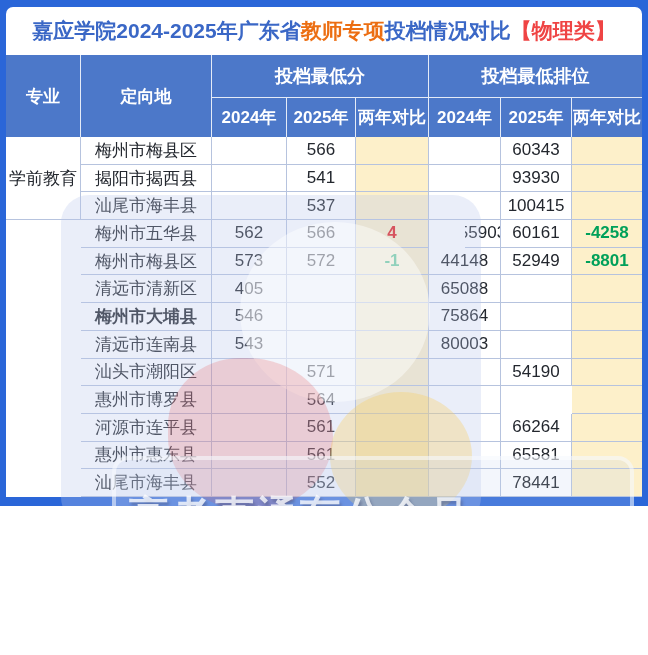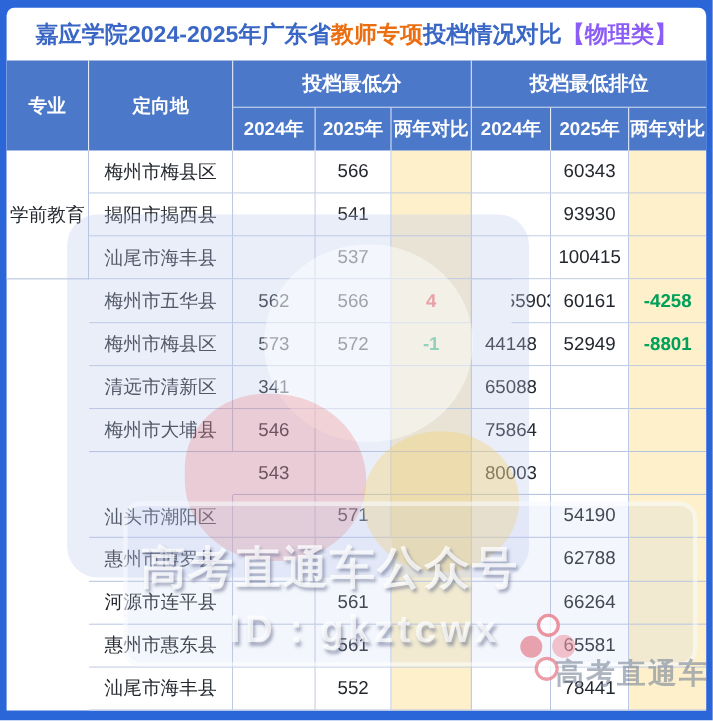--- a/index.html
+++ b/index.html
@@ -1,16 +1,16 @@
 <!DOCTYPE html>
 <html><head>
 <meta charset="utf-8">
 <style>
   html,body{margin:0;padding:0;background:#fff;font-family:"Liberation Sans",sans-serif;}
-  .frame{position:relative;width:648px;height:655px;box-sizing:border-box;
+  .frame{position:relative;width:648px;height:506px;box-sizing:border-box;
          background:#2A66D8;padding:7px 6px 9px;overflow:hidden;}
   .inner{width:100%;height:100%;background:#fff;border-radius:7px 7px 0 0;
          overflow:hidden;display:flex;flex-direction:column;}
   .title{height:48px;flex:0 0 48px;display:flex;align-items:center;justify-content:center;
          font-size:21px;font-weight:bold;white-space:nowrap;}
   .tbl{flex:1 1 auto;display:grid;
        grid-template-columns:75px 131px 75px 69px 73px 72px 71px 1fr;
        grid-template-rows:43px 39px repeat(13,1fr);}
   .hc{background:#4C78C9;color:#fff;font-weight:bold;display:flex;align-items:center;
       justify-content:center;font-size:17px;border-right:1px solid rgba(255,255,255,.85);}
@@ -62,21 +62,21 @@
 </style>
 </head>
 <body>
 
 <div class="frame">
   <div class="inner">
     <div class="title" id="title">
         <span style="color: rgb(58, 103, 198);">嘉应学院2024-2025年广东省</span>
         <span style="color: rgb(236, 110, 18);">教师专项</span>
         <span style="color: rgb(58, 103, 198);">投档情况对比</span>
-        <span style="color: #8b5cf6;">【物理类】</span>
+        <span style="color: #ef4444;">【物理类】</span>
       </div>
     <div class="tbl" id="tbl">
       <div class="hc h-major">专业</div>
       <div class="hc h-loc">定向地</div>
       <div class="hc group h-score">投档最低分</div>
       <div class="hc group h-rank colLast">投档最低排位</div>
       <div class="hc s1">2024年</div>
       <div class="hc s2">2025年</div>
       <div class="hc s3">两年对比</div>
       <div class="hc s4">2024年</div>
@@ -112,51 +112,52 @@
         <div class="dc" style="grid-area: 6 / 7;">60161</div>
         <div class="dc cream colLast green" style="grid-area: 6 / 8;">-4258</div>
         <div class="dc" style="grid-area: 7 / 2;">梅州市梅县区</div>
         <div class="dc" style="grid-area: 7 / 3;">573</div>
         <div class="dc" style="grid-area: 7 / 4;">572</div>
         <div class="dc cream green" style="grid-area: 7 / 5;">-1</div>
         <div class="dc" style="grid-area: 7 / 6;">44148</div>
         <div class="dc" style="grid-area: 7 / 7;">52949</div>
         <div class="dc cream colLast green" style="grid-area: 7 / 8; text-align: right;">-8801</div>
         <div class="dc" style="grid-area: 8 / 2;">清远市清新区</div>
-        <div class="dc" style="grid-area: 8 / 3;">341</div>
+        <div class="dc" style="grid-area: 8 / 3;">405</div>
         <div class="dc" style="grid-area: 8 / 4;"></div>
         <div class="dc cream " style="grid-area: 8 / 5;"></div>
         <div class="dc" style="grid-area: 8 / 6;">65088</div>
         <div class="dc" style="grid-area: 8 / 7;"></div>
         <div class="dc cream colLast " style="grid-area: 8 / 8;"></div>
-        <div class="dc" style="grid-area: 9 / 2;">梅州市大埔县</div>
+        <div class="dc" style="grid-area: 9 / 2; font-weight: bold;">梅州市大埔县</div>
         <div class="dc" style="grid-area: 9 / 3;">546</div>
         <div class="dc" style="grid-area: 9 / 4;"></div>
         <div class="dc cream " style="grid-area: 9 / 5;"></div>
         <div class="dc" style="grid-area: 9 / 6;">75864</div>
         <div class="dc" style="grid-area: 9 / 7;"></div>
         <div class="dc cream colLast " style="grid-area: 9 / 8;"></div>
+        <div class="dc" style="grid-area: 10 / 2;">清远市连南县</div>
         <div class="dc" style="grid-area: 10 / 3;">543</div>
         <div class="dc" style="grid-area: 10 / 4;"></div>
         <div class="dc cream " style="grid-area: 10 / 5;"></div>
         <div class="dc" style="grid-area: 10 / 6; text-align: center;">80003</div>
         <div class="dc" style="grid-area: 10 / 7;"></div>
         <div class="dc cream colLast " style="grid-area: 10 / 8;"></div>
         <div class="dc" style="grid-area: 11 / 2;">汕头市潮阳区</div>
         <div class="dc" style="grid-area: 11 / 3;"></div>
         <div class="dc" style="grid-area: 11 / 4;">571</div>
         <div class="dc cream " style="grid-area: 11 / 5;"></div>
         <div class="dc" style="grid-area: 11 / 6;"></div>
         <div class="dc" style="grid-area: 11 / 7;">54190</div>
         <div class="dc cream colLast " style="grid-area: 11 / 8;"></div>
         <div class="dc" style="grid-area: 12 / 2;">惠州市博罗县</div>
         <div class="dc" style="grid-area: 12 / 3;"></div>
+        <div class="dc" style="grid-area: 12 / 4;">564</div>
         <div class="dc cream " style="grid-area: 12 / 5;"></div>
         <div class="dc" style="grid-area: 12 / 6;"></div>
-        <div class="dc" style="grid-area: 12 / 7;">62788</div>
         <div class="dc cream colLast " style="grid-area: 12 / 8;"></div>
         <div class="dc" style="grid-area: 13 / 2;">河源市连平县</div>
         <div class="dc" style="grid-area: 13 / 3;"></div>
         <div class="dc" style="grid-area: 13 / 4;">561</div>
         <div class="dc cream " style="grid-area: 13 / 5;"></div>
         <div class="dc" style="grid-area: 13 / 6;"></div>
         <div class="dc" style="grid-area: 13 / 7;">66264</div>
         <div class="dc cream colLast " style="grid-area: 13 / 8;"></div>
         <div class="dc" style="grid-area: 14 / 2;">惠州市惠东县</div>
         <div class="dc" style="grid-area: 14 / 3;"></div>

